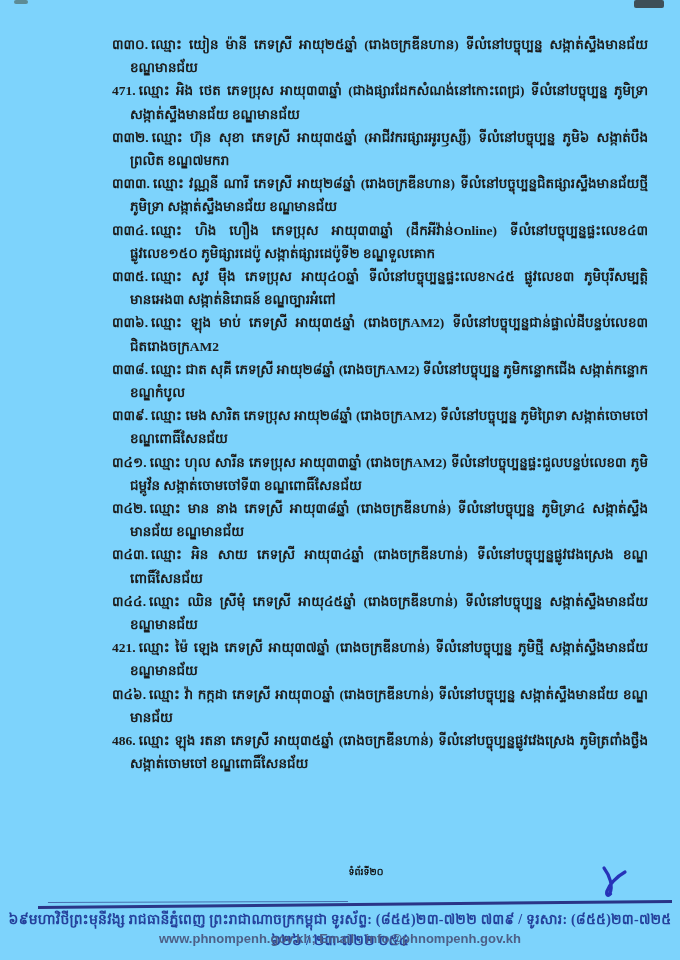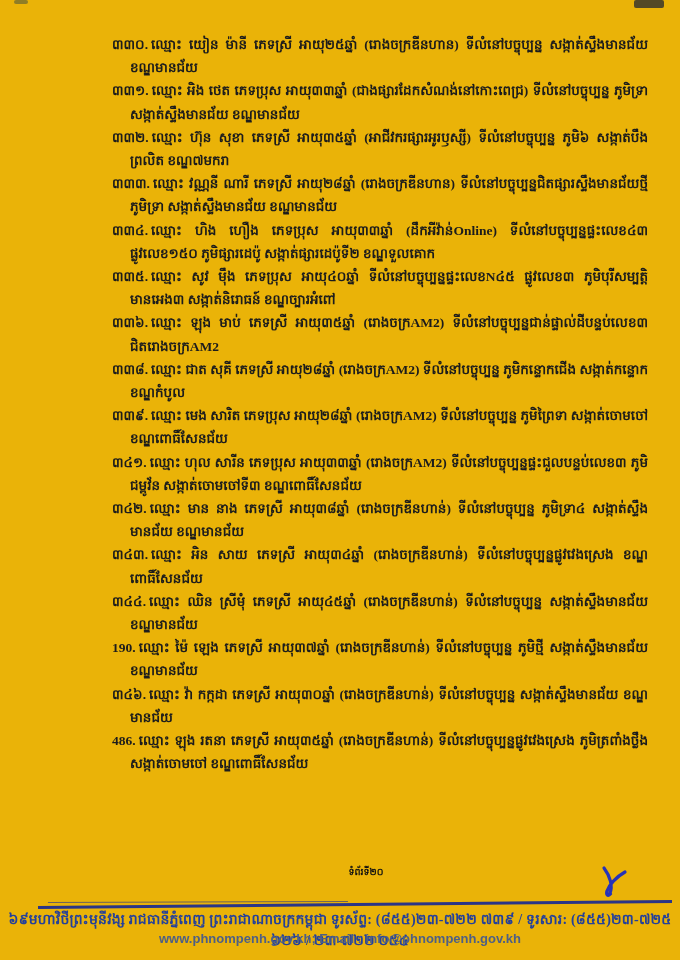--- a/index.html
+++ b/index.html
@@ -1,19 +1,19 @@
 <!DOCTYPE html>
 <html><head>
 <meta charset="utf-8">
 <style>
   html,body{margin:0;padding:0;background:#e8e8e8;}
   .page{
     position:relative;
     width:680px;height:960px;
-    background:#eab308;
+    background:#7dd3fc;
     overflow:hidden;
     font-family:"Liberation Serif","DejaVu Serif",serif;
     color:#1c1c1c;
   }
   
   .artifact{position:absolute;background:#2e2e2e;border-radius:2px;}
   .artifact.tl{left:14px;top:0;width:14px;height:4px;opacity:.55;background:#44503f;}
   .artifact.tr{left:634px;top:0;width:30px;height:8px;opacity:.8;}
   
   ol.entries{
@@ -78,33 +78,33 @@
 </head>
 <body>
 
 <div class="page">
 
   <div class="artifact tl"></div>
   <div class="artifact tr"></div>
 
   <ol class="entries" id="entries">
       <li><span class="num">៣៣០.</span><span>ឈ្មោះ យៀន ម៉ានី ភេទស្រី អាយុ២៥ឆ្នាំ (រោងចក្រឌីនហាន) ទីលំនៅបច្ចុប្បន្ន សង្កាត់ស្ទឹងមានជ័យ ខណ្ឌមានជ័យ</span></li>
-      <li><span class="num">៣៣១.</span><span>ឈ្មោះ អិង ថេត ភេទប្រុស អាយុ៣៣ឆ្នាំ (ជាងផ្សារដែកសំណង់នៅកោះពេជ្រ) ទីលំនៅបច្ចុប្បន្ន ភូមិទ្រា សង្កាត់ស្ទឹងមានជ័យ ខណ្ឌមានជ័យ</span></li>
+      <li><span class="num">471.</span><span>ឈ្មោះ អិង ថេត ភេទប្រុស អាយុ៣៣ឆ្នាំ (ជាងផ្សារដែកសំណង់នៅកោះពេជ្រ) ទីលំនៅបច្ចុប្បន្ន ភូមិទ្រា សង្កាត់ស្ទឹងមានជ័យ ខណ្ឌមានជ័យ</span></li>
       <li><span class="num">៣៣២.</span><span>ឈ្មោះ ហ៊ុន សុខា ភេទស្រី អាយុ៣៥ឆ្នាំ (អាជីវករផ្សារអូរឫស្សី) ទីលំនៅបច្ចុប្បន្ន ភូមិ៦ សង្កាត់បឹងព្រលិត ខណ្ឌ៧មករា</span></li>
       <li><span class="num">៣៣៣.</span><span>ឈ្មោះ វណ្ណនី ណារី ភេទស្រី អាយុ២៨ឆ្នាំ (រោងចក្រឌីនហាន) ទីលំនៅបច្ចុប្បន្នជិតផ្សារស្ទឹងមានជ័យថ្មី ភូមិទ្រា សង្កាត់ស្ទឹងមានជ័យ ខណ្ឌមានជ័យ</span></li>
       <li><span class="num">៣៣៤.</span><span>ឈ្មោះ ហិង ហឿង ភេទប្រុស អាយុ៣៣ឆ្នាំ (ដឹកអីវ៉ាន់Online) ទីលំនៅបច្ចុប្បន្នផ្ទះលេខ៤៣ ផ្លូវលេខ១៥០ ភូមិផ្សារដេប៉ូ សង្កាត់ផ្សារដេប៉ូទី២ ខណ្ឌទួលគោក</span></li>
       <li><span class="num">៣៣៥.</span><span>ឈ្មោះ សូវ ម៉ឹង ភេទប្រុស អាយុ៤០ឆ្នាំ  ទីលំនៅបច្ចុប្បន្នផ្ទះលេខN៤៥ ផ្លូវលេខ៣ ភូមិបុរីសម្បត្តិមានអេង៣ សង្កាត់និរោធន៍ ខណ្ឌច្បារអំពៅ</span></li>
       <li><span class="num">៣៣៦.</span><span>ឈ្មោះ ឡុង មាប់ ភេទស្រី អាយុ៣៥ឆ្នាំ (រោងចក្រAM2) ទីលំនៅបច្ចុប្បន្នជាន់ផ្ទាល់ដីបន្ទប់លេខ៣ ជិតរោងចក្រAM2</span></li>
       <li><span class="num">៣៣៨.</span><span>ឈ្មោះ ជាត សុគី ភេទស្រី អាយុ២៨ឆ្នាំ (រោងចក្រAM2) ទីលំនៅបច្ចុប្បន្ន ភូមិកន្ទោកជើង សង្កាត់កន្ទោក ខណ្ឌកំបូល</span></li>
       <li><span class="num">៣៣៩.</span><span>ឈ្មោះ មេង សារិត ភេទប្រុស អាយុ២៨ឆ្នាំ (រោងចក្រAM2) ទីលំនៅបច្ចុប្បន្ន ភូមិព្រៃទា សង្កាត់ចោមចៅ ខណ្ឌពោធិ៍សែនជ័យ</span></li>
       <li><span class="num">៣៤១.</span><span>ឈ្មោះ ហុល សារីន ភេទប្រុស អាយុ៣៣ឆ្នាំ (រោងចក្រAM2) ទីលំនៅបច្ចុប្បន្នផ្ទះជួលបន្ទប់លេខ៣ ភូមិជម្ពូវ័ន សង្កាត់ចោមចៅទី៣ ខណ្ឌពោធិ៍សែនជ័យ</span></li>
       <li><span class="num">៣៤២.</span><span>ឈ្មោះ មាន នាង ភេទស្រី អាយុ៣៨ឆ្នាំ (រោងចក្រឌីនហាន់) ទីលំនៅបច្ចុប្បន្ន ភូមិទ្រា៤ សង្កាត់ស្ទឹងមានជ័យ ខណ្ឌមានជ័យ</span></li>
       <li><span class="num">៣៤៣.</span><span>ឈ្មោះ អិន សាយ ភេទស្រី អាយុ៣៤ឆ្នាំ (រោងចក្រឌីនហាន់) ទីលំនៅបច្ចុប្បន្នផ្លូវវេងស្រេង  ខណ្ឌពោធិ៍សែនជ័យ</span></li>
       <li><span class="num">៣៤៤.</span><span>ឈ្មោះ ឈិន ស្រីមុំ ភេទស្រី អាយុ៤៥ឆ្នាំ (រោងចក្រឌីនហាន់) ទីលំនៅបច្ចុប្បន្ន សង្កាត់ស្ទឹងមានជ័យ ខណ្ឌមានជ័យ</span></li>
-      <li><span class="num">190.</span><span>ឈ្មោះ ម៉ៃ ឡេង ភេទស្រី អាយុ៣៧ឆ្នាំ (រោងចក្រឌីនហាន់) ទីលំនៅបច្ចុប្បន្ន ភូមិថ្មី សង្កាត់ស្ទឹងមានជ័យ ខណ្ឌមានជ័យ</span></li>
+      <li><span class="num">421.</span><span>ឈ្មោះ ម៉ៃ ឡេង ភេទស្រី អាយុ៣៧ឆ្នាំ (រោងចក្រឌីនហាន់) ទីលំនៅបច្ចុប្បន្ន ភូមិថ្មី សង្កាត់ស្ទឹងមានជ័យ ខណ្ឌមានជ័យ</span></li>
       <li><span class="num">៣៤៦.</span><span>ឈ្មោះ វ៉ា កក្កដា ភេទស្រី អាយុ៣០ឆ្នាំ (រោងចក្រឌីនហាន់) ទីលំនៅបច្ចុប្បន្ន សង្កាត់ស្ទឹងមានជ័យ ខណ្ឌមានជ័យ</span></li>
       <li><span class="num">486.</span><span>ឈ្មោះ ឡុង រតនា ភេទស្រី អាយុ៣៥ឆ្នាំ (រោងចក្រឌីនហាន់) ទីលំនៅបច្ចុប្បន្នផ្លូវវេងស្រេង ភូមិត្រពាំងថ្លឹង សង្កាត់ចោមចៅ ខណ្ឌពោធិ៍សែនជ័យ</span></li>
     </ol>
 
   <div class="pagenum">ទំព័រទី២០</div>
 
   <svg class="tick" viewBox="0 0 48 46">
     <path d="M10 4 C 16 12, 19 22, 16 29 C 14 33, 12 31, 13 27 C 15 21, 22 13, 31 8" fill="none" stroke="#2733b8" stroke-width="3.2" stroke-linecap="round" stroke-linejoin="round"></path>
     <path d="M13 27 C 12 31, 14 33, 17 30" fill="none" stroke="#2733b8" stroke-width="2.4" stroke-linecap="round"></path>
   </svg>

